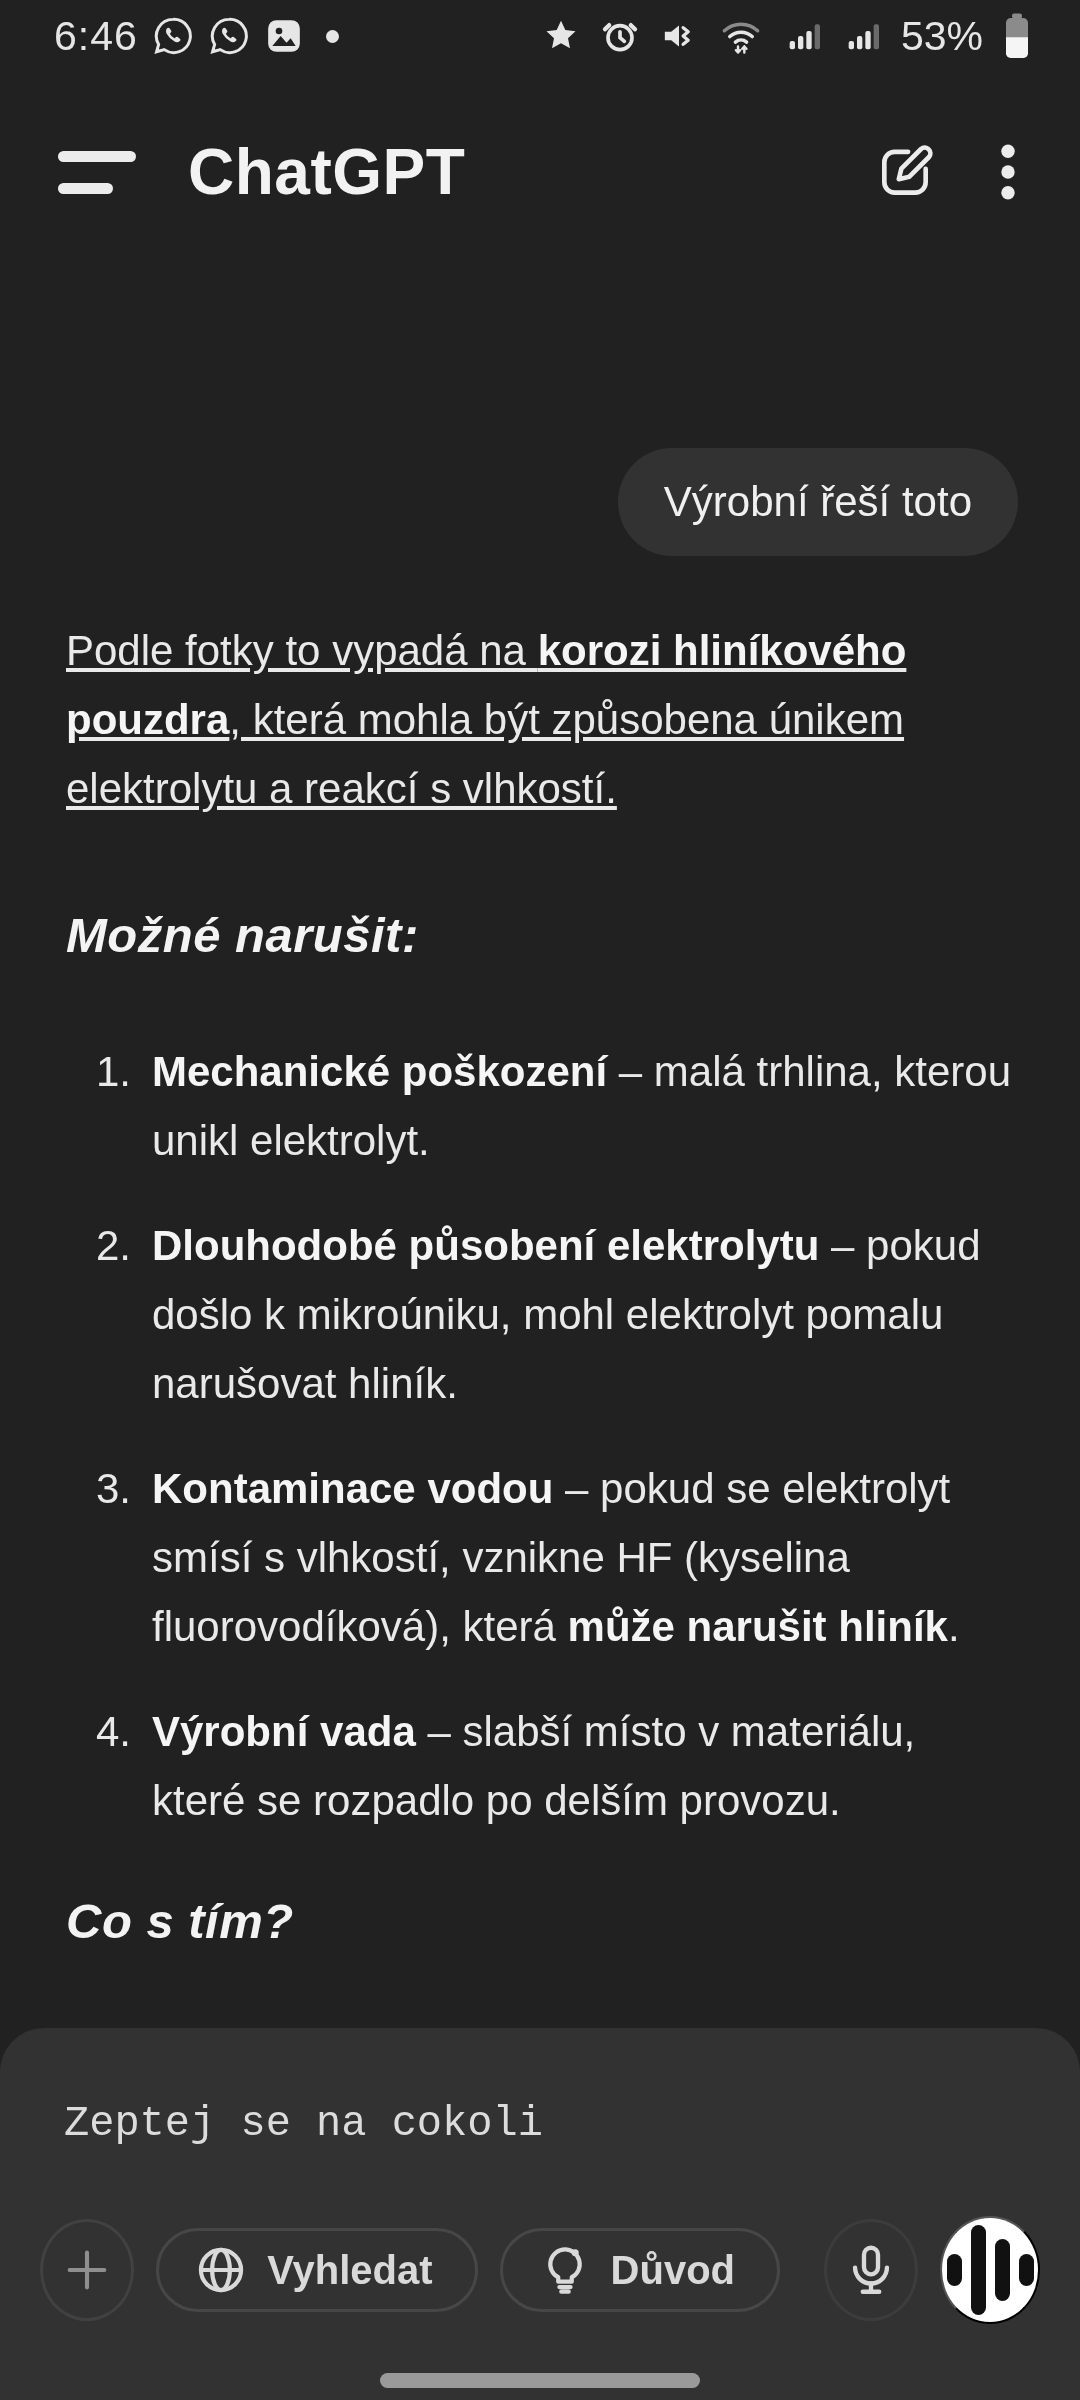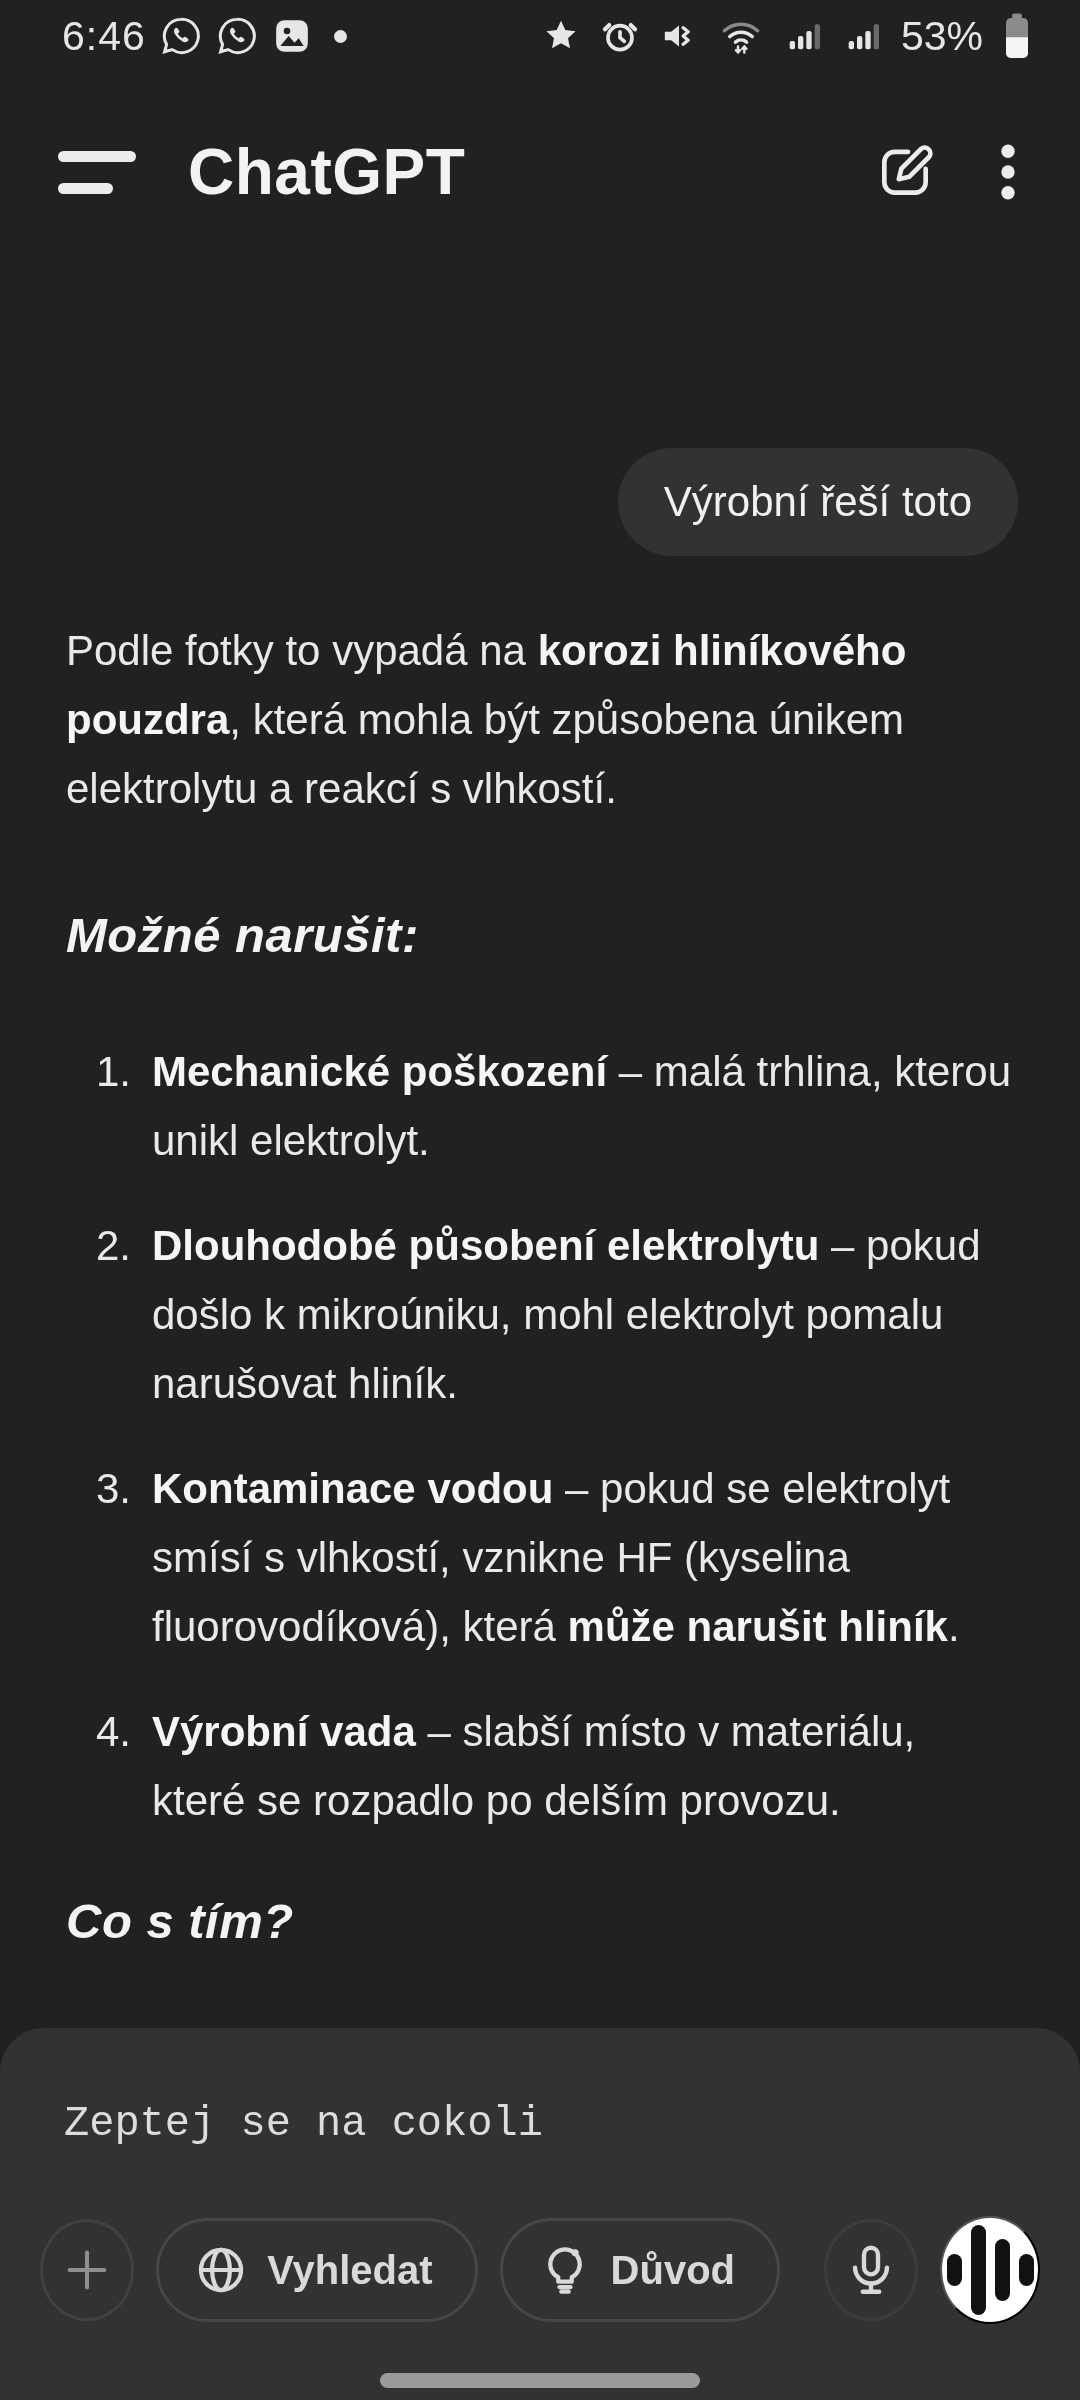--- a/index.html
+++ b/index.html
@@ -10,21 +10,21 @@
     font-family:"Liberation Sans","DejaVu Sans",sans-serif;
     position:relative;
     overflow:hidden;
   }
   
   .status-bar{
     height:66px; display:flex; align-items:center;
     padding:6px 48px 0 54px; color:#e6e6e6;
   }
   .sb-left{ display:flex; align-items:center; gap:14px; }
-  .sb-time{ font-size:41px; letter-spacing:1px;margin-left:8px; }
+  .sb-time{ font-size:41px; letter-spacing:1px; }
   .sb-right{ margin-left:auto; display:flex; align-items:center; gap:19px; }
   .sb-icon{ display:flex; align-items:center; }
   .sb-dot{ width:13px; height:13px; border-radius:50%; background:#e6e6e6; margin-left:8px; }
   .sb-pct{ font-size:41px; }
   
   .header{
     margin-top:58px; height:96px;
     display:flex; align-items:center;
     padding:0 64px 0 58px;
   }
@@ -34,21 +34,21 @@
   .app-title{ font-size:64px; font-weight:700; color:#f2f2f2; margin-left:50px; letter-spacing:0.5px; }
   .header-right{ margin-left:auto; display:flex; align-items:center; gap:64px; }
   
   .chat{ padding:0 62px 0 66px; }
   .bubble-row{ display:flex; justify-content:flex-end; margin-top:228px; padding-right:0; }
   .user-bubble{
     background:#323232; border-radius:56px;
     padding:30px 46px; font-size:42px; color:#f0f0f0;
     max-width:760px;
   }
-  .para{ margin-top:60px; font-size:42px; line-height:69px; color:#e9e9e9; }
+  .para{ margin-top:60px; font-size:42px; line-height:69px; color:#e9e9e9;text-decoration:underline; }
   .para strong, .li-text strong{ font-weight:700; color:#f5f5f5; }
   .section-heading{
     margin-top:84px; font-size:49px; font-weight:700; font-style:italic;
     color:#f3f3f3; letter-spacing:0.5px;
   }
   .causes-list{ margin-top:74px; list-style:none; padding-left:30px; }
   .cause-item{ display:flex; margin-bottom:36px; font-size:42px; line-height:69px; }
   .li-num{ width:56px; flex:none; color:#e9e9e9; }
   .li-text{ flex:1; color:#e9e9e9; }
   .heading-2{ margin-top:58px; }
@@ -67,21 +67,21 @@
     position:absolute; left:40px; right:40px; top:188px;
     display:flex; align-items:center; gap:22px;
   }
   .round-btn{
     width:102px; height:102px; border-radius:50%;
     border:3px solid #414141; background:transparent;
     display:flex; align-items:center; justify-content:center;
     cursor:pointer;
   }
   .pill-btn{
-    height:104px; border-radius:54px; border:3px solid #474747;
+    height:84px; border-radius:54px; border:3px solid #474747;
     background:transparent; display:flex; align-items:center;
     gap:18px; padding:0 42px 0 34px; cursor:pointer;
   }
   .pill-label{ font-size:40px; font-weight:700; color:#d9d9d9; }
   .spacer{ flex:1; }
   .voice-btn{
     width:108px; height:108px; border-radius:50%; background:#ffffff;
     display:flex; align-items:center; justify-content:center; gap:9px;
     cursor:pointer;
   }

